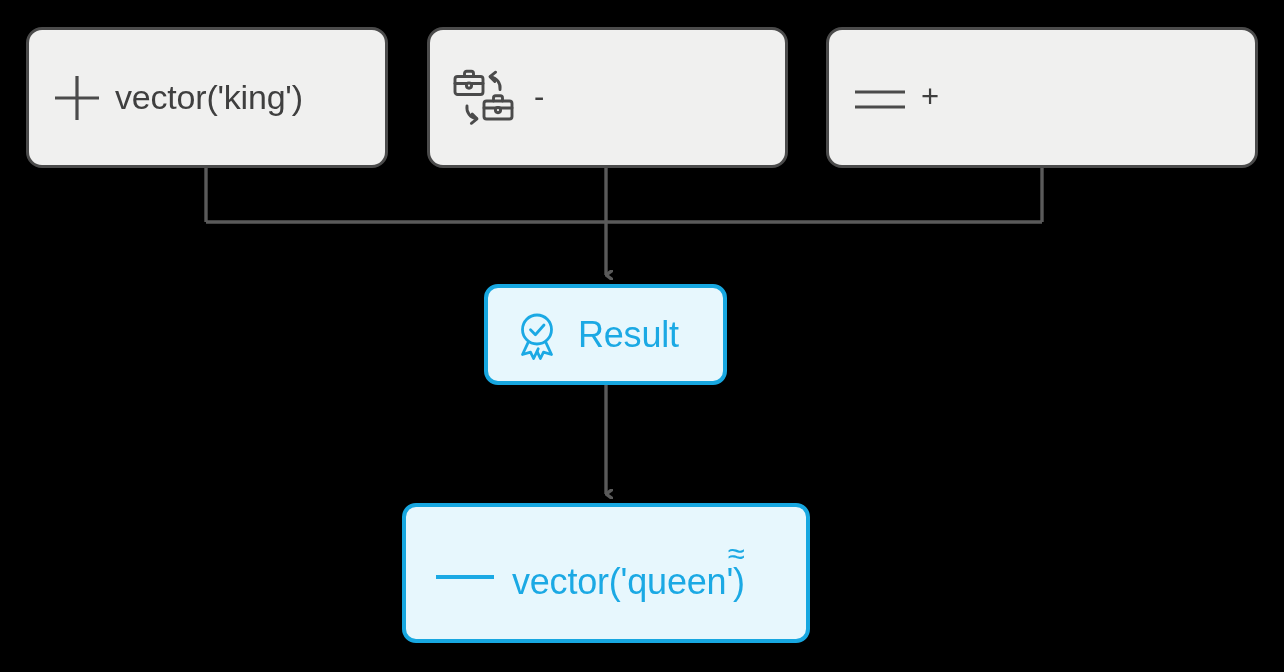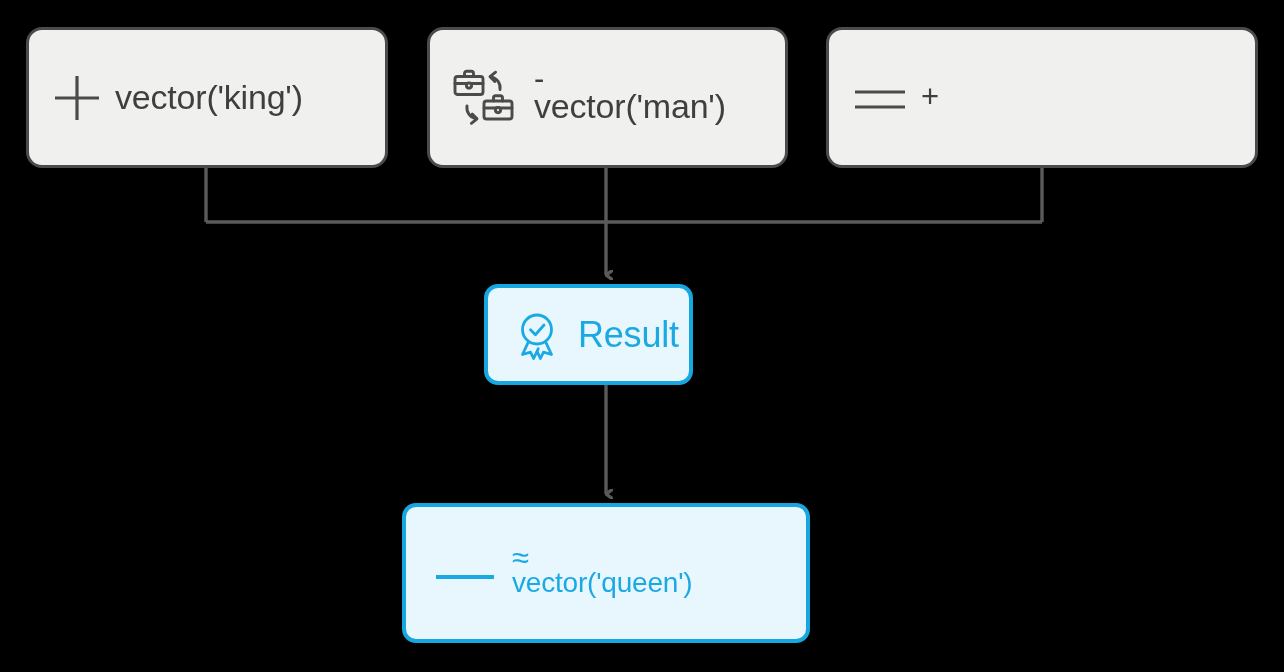--- a/index.html
+++ b/index.html
@@ -67,35 +67,35 @@
   .op {
     font-size: 31px;
     line-height: 0.6;
     color: #3f3f3f;
     display: block;
   }
   .op-cyan { color: #1ba9e4; }
   .stack {
     display: flex;
     flex-direction: column;
-    align-items: flex-start;
+    align-items: flex-end;
     justify-content: center;
   }
 
   
   #node-king   { left: 26px;  top: 27px;  width: 362px; height: 141px; }
   #node-man    { left: 427px; top: 27px;  width: 361px; height: 141px; }
   #node-woman  { left: 826px; top: 27px;  width: 432px; height: 141px; }
-  #node-result { left: 484px; top: 284px; width: 209px; height: 101px; }
+  #node-result { left: 484px; top: 284px; width: 243px; height: 101px; }
   #node-queen  { left: 402px; top: 503px; width: 408px; height: 140px; }
 
   #node-result .node-inner { padding: 0 22px; gap: 14px; }
   #node-result .label { font-size: 36px; }
   #node-queen .node-inner { padding: 0 24px; gap: 12px; }
-  #node-queen .label { font-size: 28px; }
+  #node-queen .label { font-size: 36px; }
 </style>
 </head>
 <body>
 
 <div id="canvas">
 
   <svg class="edges" width="1284" height="672" viewBox="0 0 1284 672">
     <defs>
       <marker id="arrowhead" markerWidth="10" markerHeight="8" refX="5" refY="6.6" orient="auto" markerUnits="userSpaceOnUse">
         <path d="M0.6,0.6 L5,6.4 L9.4,0.6" fill="none" stroke="#5a5a5a" stroke-width="3.4" stroke-linecap="square" stroke-linejoin="miter"></path>
@@ -144,21 +144,20 @@
             <path d="M34,47 L62,47"></path>
             <circle cx="48" cy="49.1" r="2.6" fill="#f0f0ef"></circle>
 
             <path d="M17,45 a11,11 0 0 0 9.5,12.6"></path>
             <path d="M21.4,62.3 L27,57.9 L22.2,53.1"></path>
           </g>
         </svg>
       </span>
       <span class="stack">
         <span class="op">-</span>
-        <span class="label">vector('man')</span>
       </span>
     </div>
   </div>
 
   <div class="node node-gray" id="node-woman">
     <div class="node-inner">
       <span class="icon-slot">
         <svg width="62" height="56" viewBox="0 0 62 56">
           <path d="M6,22 L56,22 M6,37 L56,37" stroke="#4b4b4b" stroke-width="3.2" fill="none"></path>
         </svg>

